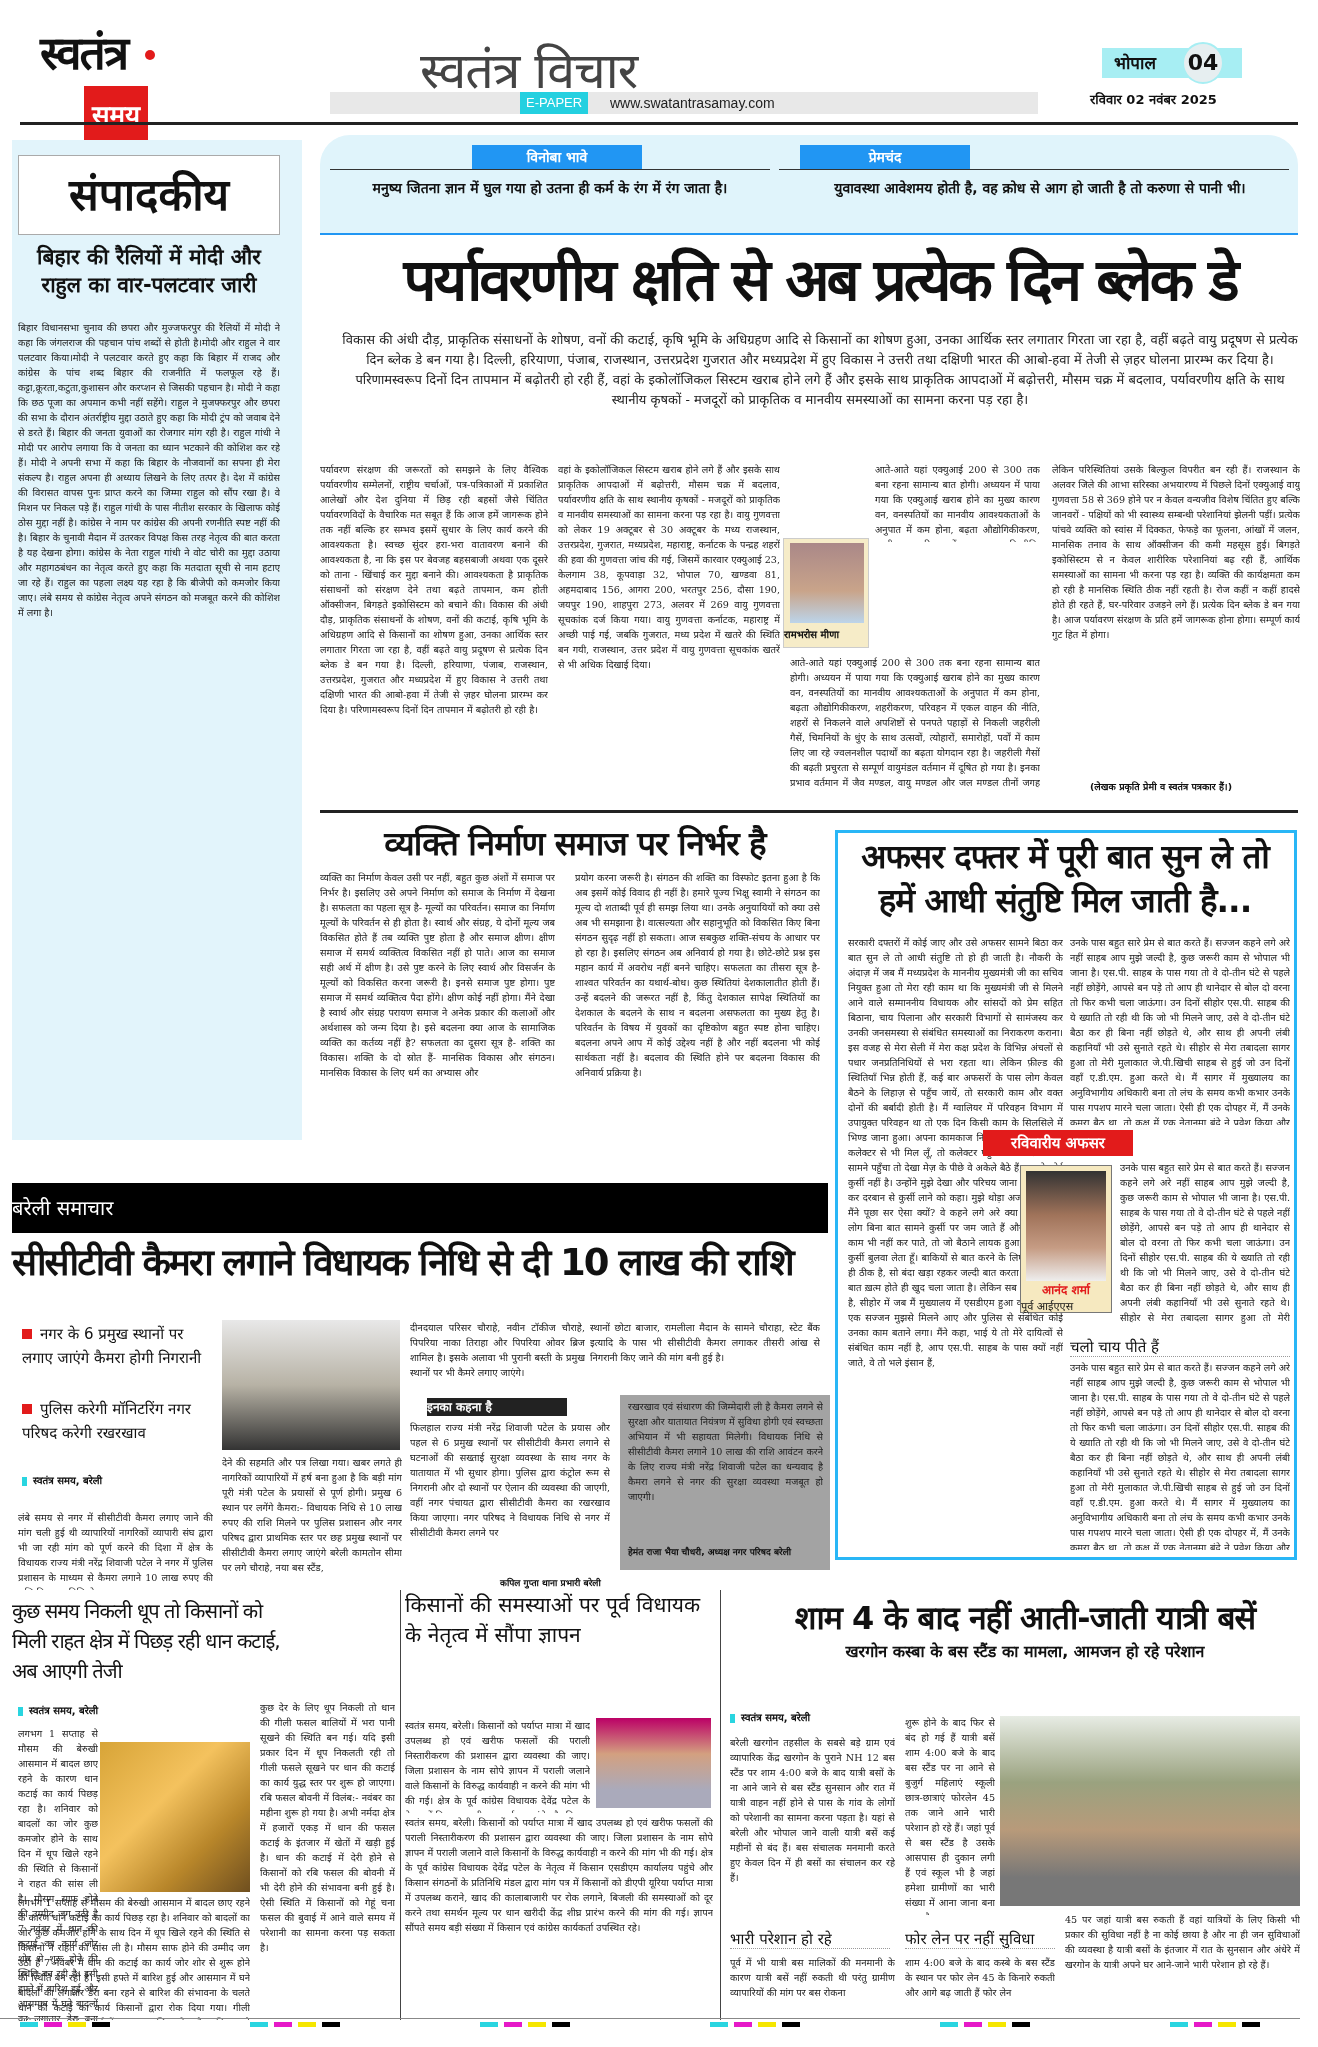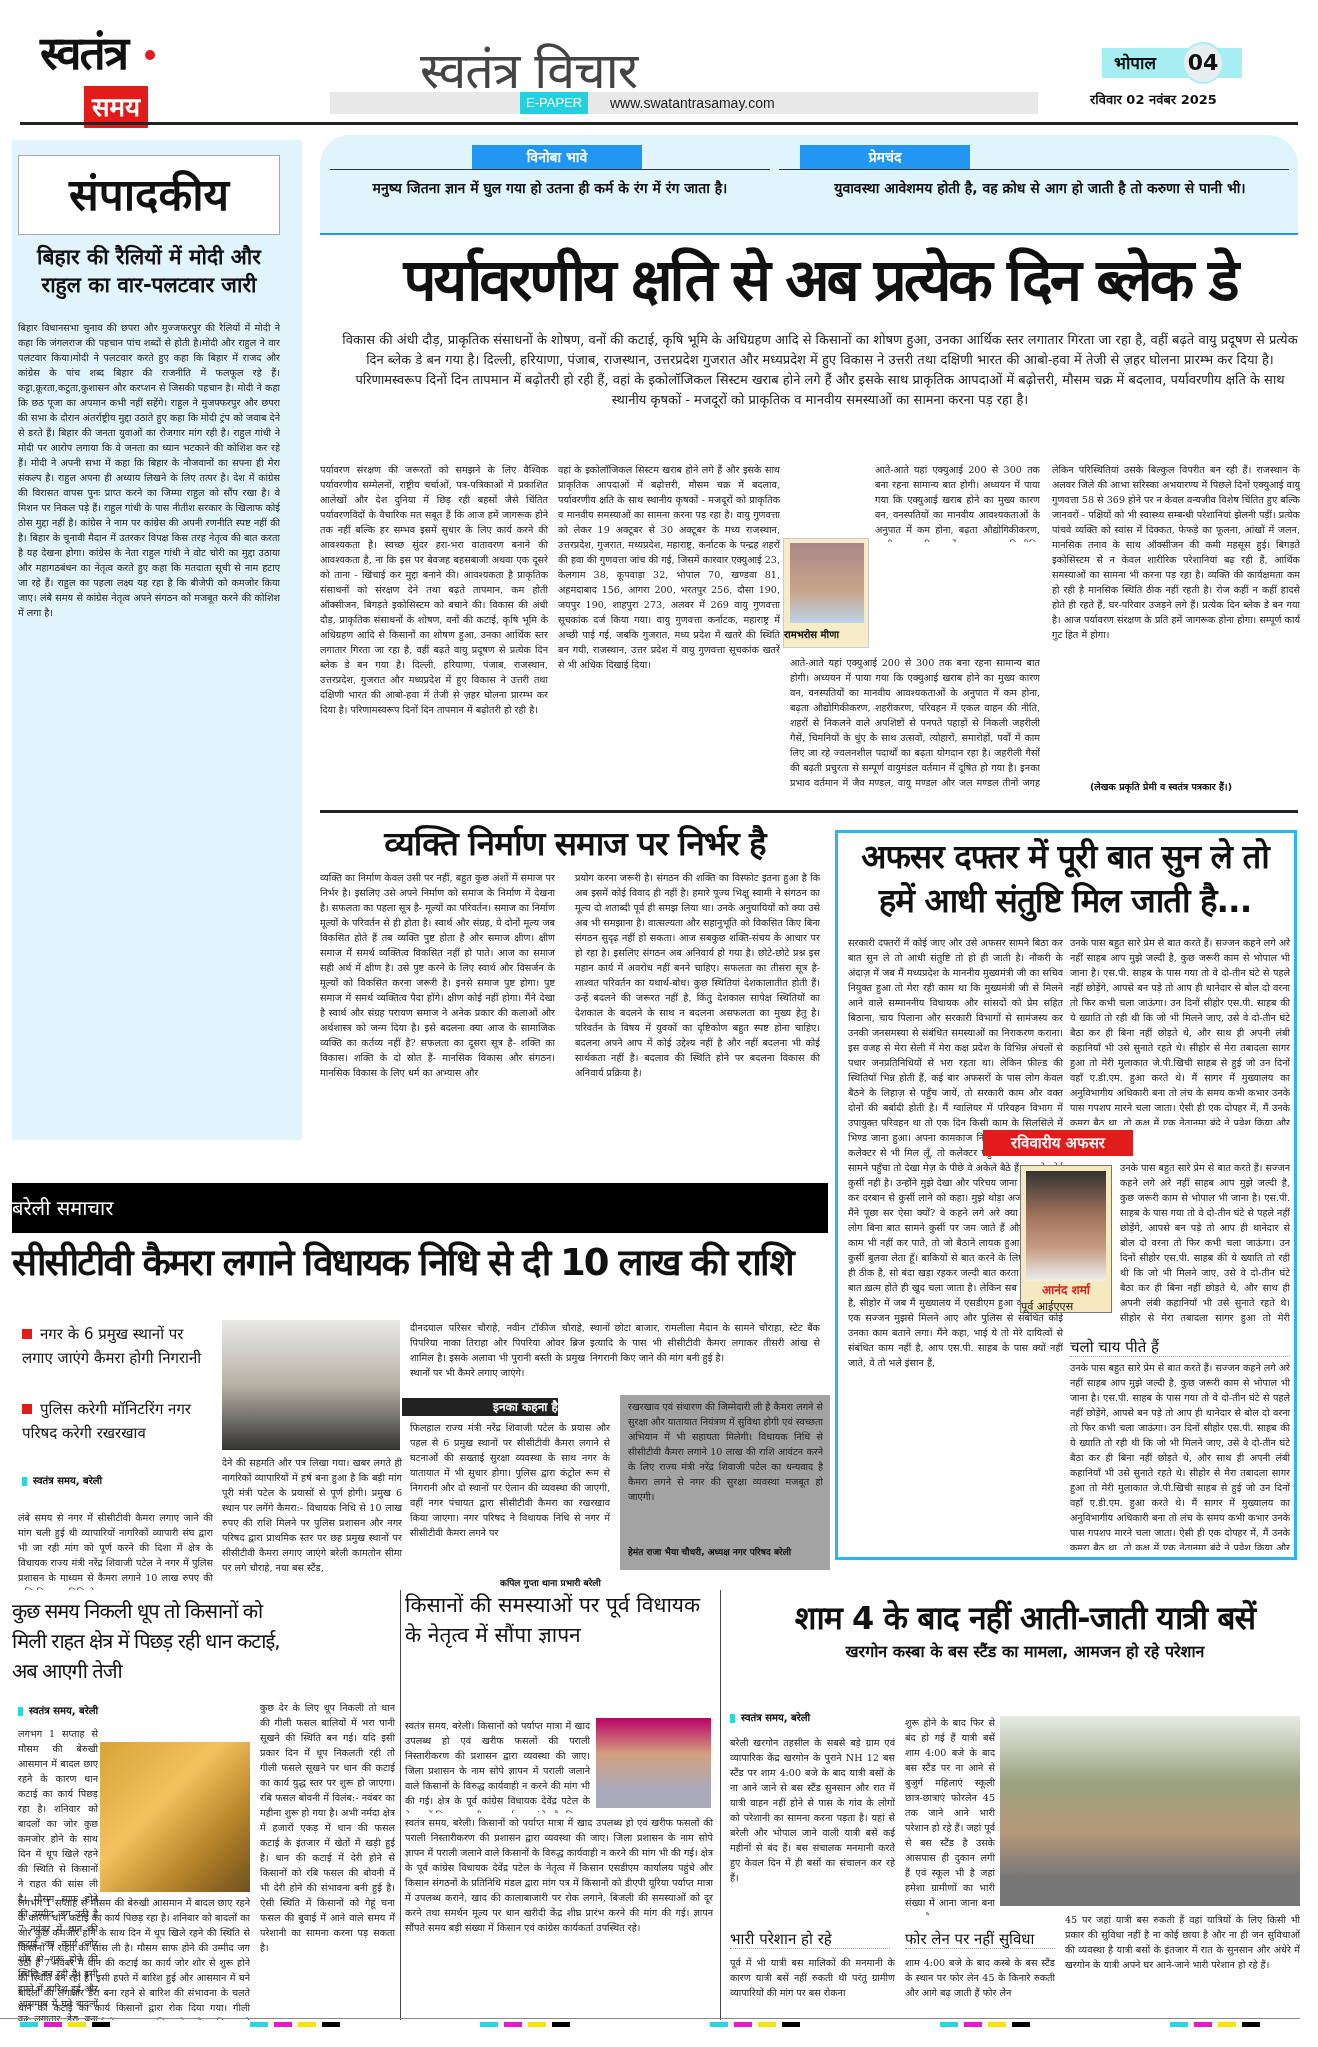--- a/index.html
+++ b/index.html
@@ -4,21 +4,21 @@
 <style>
 *{box-sizing:border-box;margin:0;padding:0}
 body{width:1318px;height:2047px;background:#fff;font-family:"DejaVu Sans",sans-serif;color:#111;position:relative;overflow:hidden}
 .abs{position:absolute}
 .bodytxt{font-family:"DejaVu Serif",serif;font-size:9.6px;line-height:15px;text-align:justify;color:#222}
 .col{position:absolute}
 
 #logo{left:40px;top:28px;width:170px;height:85px}
 #logo .top{font-size:46px;font-weight:bold;line-height:50px;letter-spacing:-2px}
 #logo .dot{position:absolute;left:105px;top:22px;width:10px;height:10px;border-radius:50%;background:#e21b1b}
-#logo .bot{position:absolute;left:44px;top:58px;background:#e21b1b;color:#fff;font-weight:bold;font-size:26px;padding:4px 8px;line-height:34px}
+#logo .bot{position:absolute;left:44px;top:58px;background:#e21b1b;color:#fff;font-weight:bold;font-size:26px;padding:12px 8px;line-height:34px}
 #title{left:420px;top:35px;font-size:50px;color:#444;font-weight:normal;letter-spacing:-1px}
 #ebar{left:330px;top:92px;width:708px;height:22px;background:#e8e8e8}
 #epaper{left:520px;top:92px;height:22px;background:#24d0e0;color:#fff;font-size:13px;line-height:22px;padding:0 6px;font-family:"Liberation Sans",sans-serif}
 #url{left:610px;top:92px;font-size:14px;line-height:22px;color:#222;font-family:"Liberation Sans",sans-serif}
 #city{left:1102px;top:48px;width:140px;height:30px;background:#a7eef3}
 #city .c{position:absolute;left:12px;top:0;font-size:17px;font-weight:bold;line-height:30px}
 #city .n{position:absolute;left:80px;top:-6px;width:42px;height:42px;border-radius:50%;background:#e6eef0;border:2px solid #a7eef3;font-size:22px;font-weight:bold;text-align:center;line-height:38px}
 #date{left:1090px;top:90px;font-size:13px;font-weight:bold}
 #mastrule{left:20px;top:122px;width:1278px;height:3px;background:#222}
 
@@ -50,21 +50,21 @@
 #photo2 .n{position:absolute;left:0;top:115px;width:100%;font-size:12px;font-weight:bold;color:#e21b1b;text-align:center}
 #photo2 .d{position:absolute;left:0;top:132px;width:100%;font-size:11px;text-align:left}
 
 #barbar{left:12px;top:1183px;width:816px;height:50px;background:#000;color:#fff;font-size:20px;line-height:50px}
 #cctvhead{left:12px;top:1235px;width:820px;font-size:37px;font-weight:bold;letter-spacing:-2px;line-height:56px}
 .bullet{position:absolute;left:22px;width:190px;font-size:15px;line-height:24px}
 .bullet .sq{display:inline-block;width:10px;height:10px;background:#e21b1b;margin-right:8px}
 .byline{position:absolute;font-size:10px;font-weight:bold}
 .byline .sq{display:inline-block;width:5px;height:9px;background:#29d5e0;margin-right:6px;vertical-align:middle}
 #photo3{left:222px;top:1320px;width:178px;height:130px;background:linear-gradient(#e8e8e8,#b7b2a5 50%,#333)}
-#inka{left:402px;top:1398px;width:156px;height:18px;background:#222;color:#fff;font-size:12px;font-weight:bold;text-align:right;line-height:18px}
+#inka{left:427px;top:1398px;width:140px;height:18px;background:#222;color:#fff;font-size:12px;font-weight:bold;text-align:left;line-height:18px}
 #quotebox{left:620px;top:1395px;width:210px;height:175px;background:#a3a3a3}
 
 #kuchhead{left:12px;top:1596px;width:280px;font-size:20px;line-height:30px;letter-spacing:-1px}
 #kisanhead{left:405px;top:1590px;width:310px;font-size:21px;line-height:30px}
 #shamhead{left:735px;top:1595px;width:580px;font-size:32px;font-weight:bold;text-align:center;letter-spacing:-1px}
 #shamsub{left:735px;top:1640px;width:580px;font-size:16px;font-weight:bold;text-align:center}
 #photo4{left:100px;top:1742px;width:150px;height:150px;background:linear-gradient(135deg,#d7a437,#f4c25e 40%,#b8862a 70%,#6f4f1f)}
 #photo5{left:596px;top:1718px;width:115px;height:90px;background:linear-gradient(#b06,#d3a080 40%,#aab 80%)}
 #photo6{left:1000px;top:1716px;width:300px;height:190px;background:linear-gradient(#e7ece4,#9aa27f 35%,#b89a7a 60%,#777 85%)}
 .vsep{position:absolute;width:1px;background:#444}

